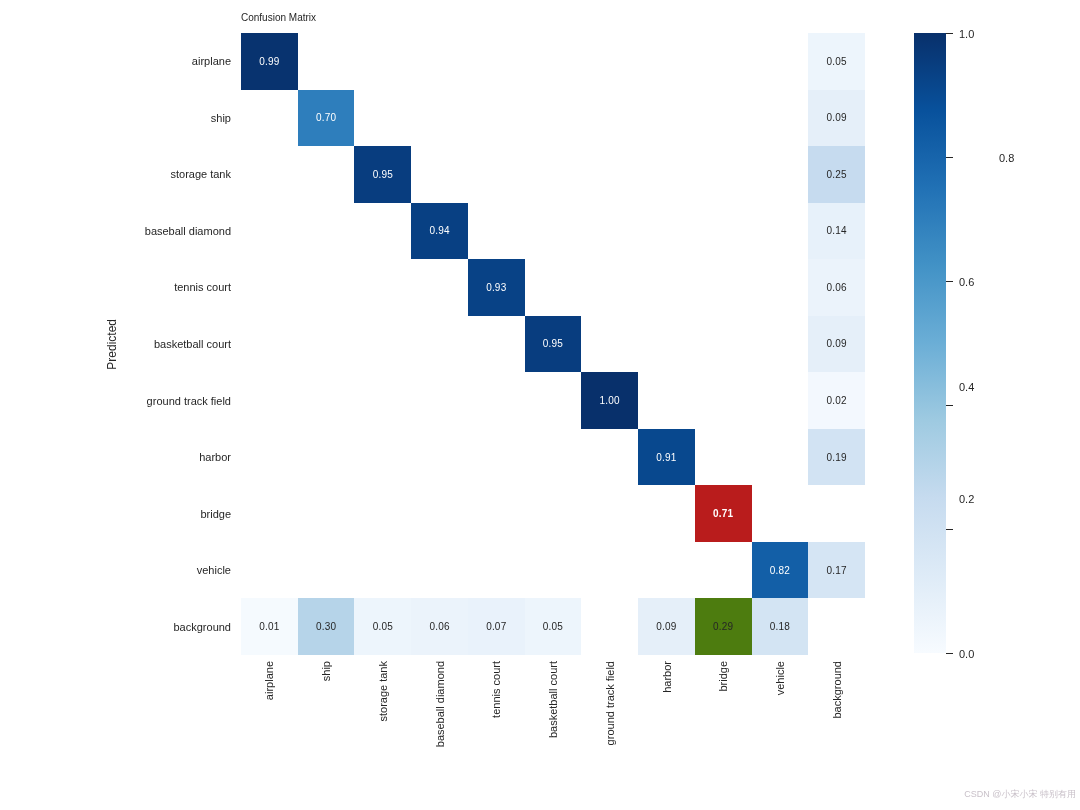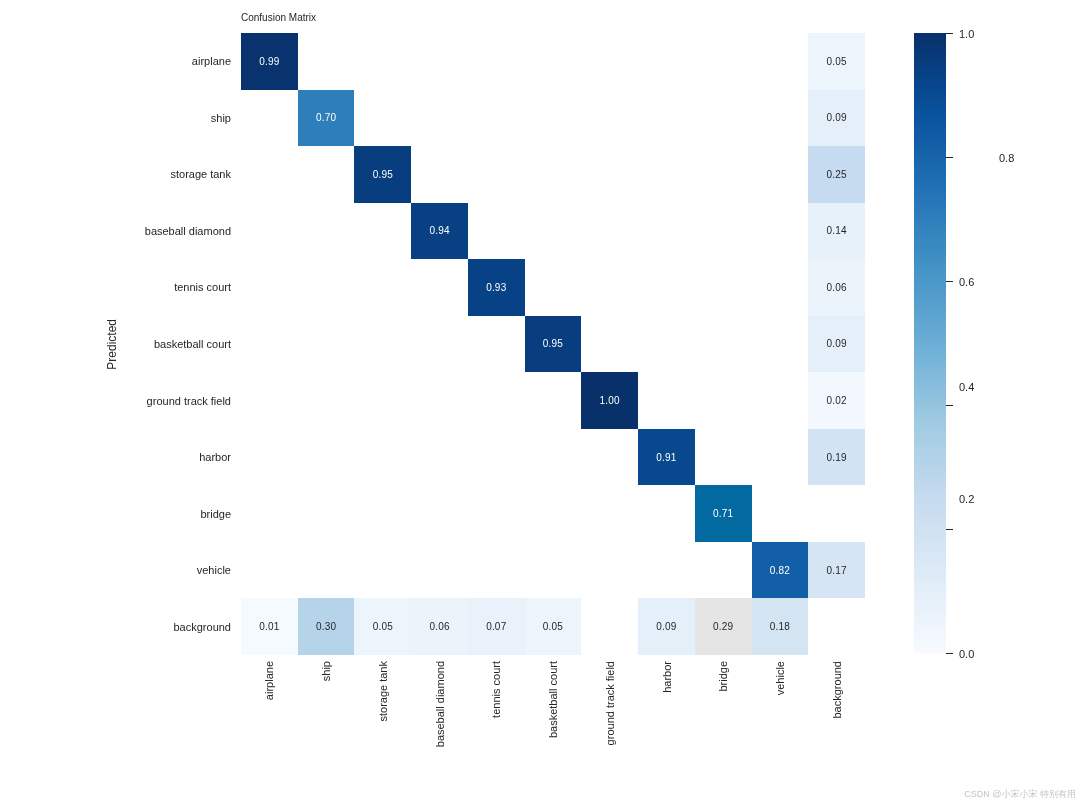--- a/index.html
+++ b/index.html
@@ -241,21 +241,21 @@
       <div class="heatmap-cell" style="background: rgb(255, 255, 255);"></div>
       <div class="heatmap-cell" style="background: rgb(210, 227, 243); color: rgb(38, 38, 38);">0.19</div>
       <div class="heatmap-cell" style="background: rgb(255, 255, 255);"></div>
       <div class="heatmap-cell" style="background: rgb(255, 255, 255);"></div>
       <div class="heatmap-cell" style="background: rgb(255, 255, 255);"></div>
       <div class="heatmap-cell" style="background: rgb(255, 255, 255);"></div>
       <div class="heatmap-cell" style="background: rgb(255, 255, 255);"></div>
       <div class="heatmap-cell" style="background: rgb(255, 255, 255);"></div>
       <div class="heatmap-cell" style="background: rgb(255, 255, 255);"></div>
       <div class="heatmap-cell" style="background: rgb(255, 255, 255);"></div>
-      <div class="heatmap-cell" style="background: #0369a1; color: rgb(255, 255, 255);">0.71</div>
+      <div class="heatmap-cell" style="background: #b91c1c; color: rgb(255, 255, 255); font-weight: bold;">0.71</div>
       <div class="heatmap-cell" style="background: rgb(255, 255, 255);"></div>
       <div class="heatmap-cell" style="background: rgb(255, 255, 255);"></div>
       <div class="heatmap-cell" style="background: rgb(255, 255, 255);"></div>
       <div class="heatmap-cell" style="background: rgb(255, 255, 255);"></div>
       <div class="heatmap-cell" style="background: rgb(255, 255, 255);"></div>
       <div class="heatmap-cell" style="background: rgb(255, 255, 255);"></div>
       <div class="heatmap-cell" style="background: rgb(255, 255, 255);"></div>
       <div class="heatmap-cell" style="background: rgb(255, 255, 255);"></div>
       <div class="heatmap-cell" style="background: rgb(255, 255, 255);"></div>
       <div class="heatmap-cell" style="background: rgb(255, 255, 255);"></div>
@@ -263,21 +263,21 @@
       <div class="heatmap-cell" style="background: rgb(19, 95, 167); color: rgb(255, 255, 255);">0.82</div>
       <div class="heatmap-cell" style="background: rgb(213, 229, 244); color: rgb(38, 38, 38);">0.17</div>
       <div class="heatmap-cell" style="background: rgb(245, 250, 254); color: rgb(38, 38, 38);">0.01</div>
       <div class="heatmap-cell" style="background: rgb(182, 212, 233); color: rgb(38, 38, 38);">0.30</div>
       <div class="heatmap-cell" style="background: rgb(237, 245, 252); color: rgb(38, 38, 38);">0.05</div>
       <div class="heatmap-cell" style="background: rgb(235, 243, 251); color: rgb(38, 38, 38);">0.06</div>
       <div class="heatmap-cell" style="background: rgb(233, 242, 251); color: rgb(38, 38, 38);">0.07</div>
       <div class="heatmap-cell" style="background: rgb(237, 245, 252); color: rgb(38, 38, 38);">0.05</div>
       <div class="heatmap-cell" style="background: rgb(255, 255, 255);"></div>
       <div class="heatmap-cell" style="background: rgb(229, 239, 249); color: rgb(38, 38, 38);">0.09</div>
-      <div class="heatmap-cell" style="background: #e5e5e5; color: rgb(38, 38, 38);">0.29</div>
+      <div class="heatmap-cell" style="background: #4d7c0f; color: rgb(38, 38, 38);">0.29</div>
       <div class="heatmap-cell" style="background: rgb(211, 228, 243); color: rgb(38, 38, 38);">0.18</div>
       <div class="heatmap-cell" style="background: rgb(255, 255, 255);"></div>
     </div>
 
   <div class="col-labels">
       <div class="col-label-slot">
         <span class="col-label">airplane</span>
       </div>
       <div class="col-label-slot">
         <span class="col-label">ship</span>

